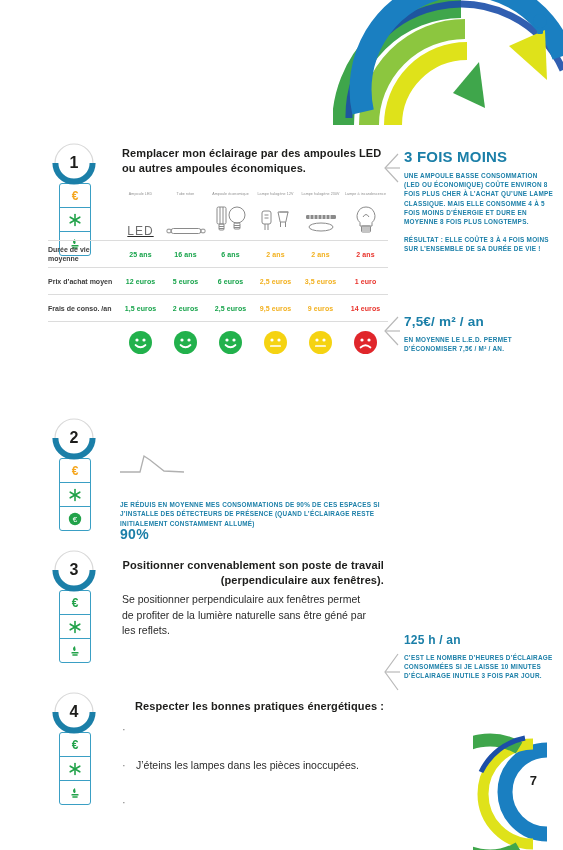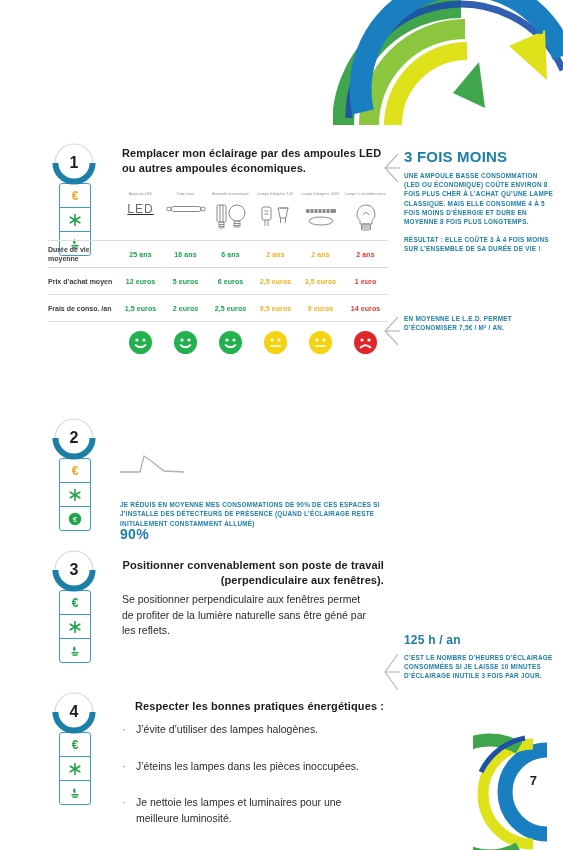--- a/index.html
+++ b/index.html
@@ -59,21 +59,21 @@
   }
 
   
   .lamp-table{position:absolute;left:48px;top:192px;width:340px;}
   .lamp-head{display:flex;padding-left:70px;}
   .lamp-col{width:45px;text-align:center;}
   .lamp-col .cap{
     font-size:3.6px;color:#8e8e8e;line-height:4.6px;height:10px;
     letter-spacing:.1px;
   }
-  .lamp-col .pic{height:36px;display:flex;justify-content:center;padding-bottom:2px;text-decoration:underline;}
+  .lamp-col .pic{height:36px;display:flex;align-items:flex-end;justify-content:center;padding-bottom:2px;text-decoration:underline;}
   .lamp-col .pic svg{display:block;}
   .led-word{font-size:12px;color:#6d6d6d;letter-spacing:1px;}
 
   .trow{display:flex;align-items:center;border-top:1px solid #dcdcdc;min-height:26px;}
   .trow.first{border-top:1px solid #dcdcdc;}
   .tlabel{
     width:70px;font-size:7px;font-weight:bold;color:#3c3c3c;line-height:9px;
     padding-right:4px;box-sizing:border-box;
   }
   .tcell{
@@ -353,20 +353,21 @@
     <div class="small">UNE AMPOULE BASSE CONSOMMATION (LED OU ÉCONOMIQUE) COÛTE ENVIRON 8 FOIS PLUS CHER À L’ACHAT QU’UNE LAMPE CLASSIQUE. MAIS ELLE CONSOMME 4 À 5 FOIS MOINS D’ÉNERGIE ET DURE EN MOYENNE 8  FOIS PLUS LONGTEMPS.</div>
     <div class="small gap">RÉSULTAT : ELLE COÛTE 3 À 4 FOIS MOINS SUR L’ENSEMBLE DE SA DURÉE DE VIE !</div>
   </div>
 
   <svg class="brace" style="left:382px;top:315px;" width="18" height="48">
     <path d="M16 2 L3 16 L16 30" fill="none" stroke="#b9b9b9" stroke-width="1.2"></path>
     <line x1="3" y1="16" x2="18" y2="16" stroke="#b9b9b9" stroke-width="1.2"></line>
   </svg>
 
   <div class="anno" style="left:404px;top:314px;width:150px;">
+    <div class="big" style="font-size:13.5px;">7,5€/ m² / an</div>
     <div class="small">EN MOYENNE LE L.E.D. PERMET D’ÉCONOMISER 7,5€ / M² / AN.</div>
   </div>
 
   <div class="badge" style="left:52px;top:417px;">
     <div class="circ">
       <svg width="44" height="44" viewBox="0 0 44 44">
         <circle cx="22" cy="21" r="19" fill="#fff" stroke="#d8d8d8" stroke-width="1.2"></circle>
         <path d="M 3.4 21 A 18.6 18.6 0 0 0 40.6 21" fill="none" stroke="#1b7fa8" stroke-width="6"></path>
       </svg>
       <div class="num">2</div>
@@ -468,29 +469,27 @@
         </svg>
       </div>
     </div>
   </div>
 
   <div class="sec-head" style="left:135px;top:699px;width:262px;">Respecter les bonnes pratiques énergétiques :</div>
 
   <div class="bullets">
     <div class="bul">
       <div class="dot">·</div>
-      <div class="txt">J’évite d’utiliser des lampes halogènes.</div>
     </div>
     <div class="bul">
       <div class="dot">·</div>
       <div class="txt">J’éteins les lampes dans les pièces inoccupées.</div>
     </div>
     <div class="bul">
       <div class="dot">·</div>
-      <div class="txt" style="width:250px;">Je nettoie les lampes et luminaires pour une meilleure luminosité.</div>
     </div>
   </div>
 
   <div class="footer-art">
     <svg width="90" height="130" viewBox="0 0 90 130" fill="none">
       <path d="M 74 30 A 42 42 0 1 0 74 114" stroke="#1a7fc1" stroke-width="15"></path>
       <path d="M 60 24 A 50 50 0 1 0 60 124" stroke="#dfe21a" stroke-width="11"></path>
       <path d="M 46 28 A 58 58 0 1 0 46 128" stroke="#3fa64b" stroke-width="13"></path>
       <path d="M 52 18 A 62 62 0 0 0 8 52" stroke="#1b4ea8" stroke-width="5"></path>
     </svg>

